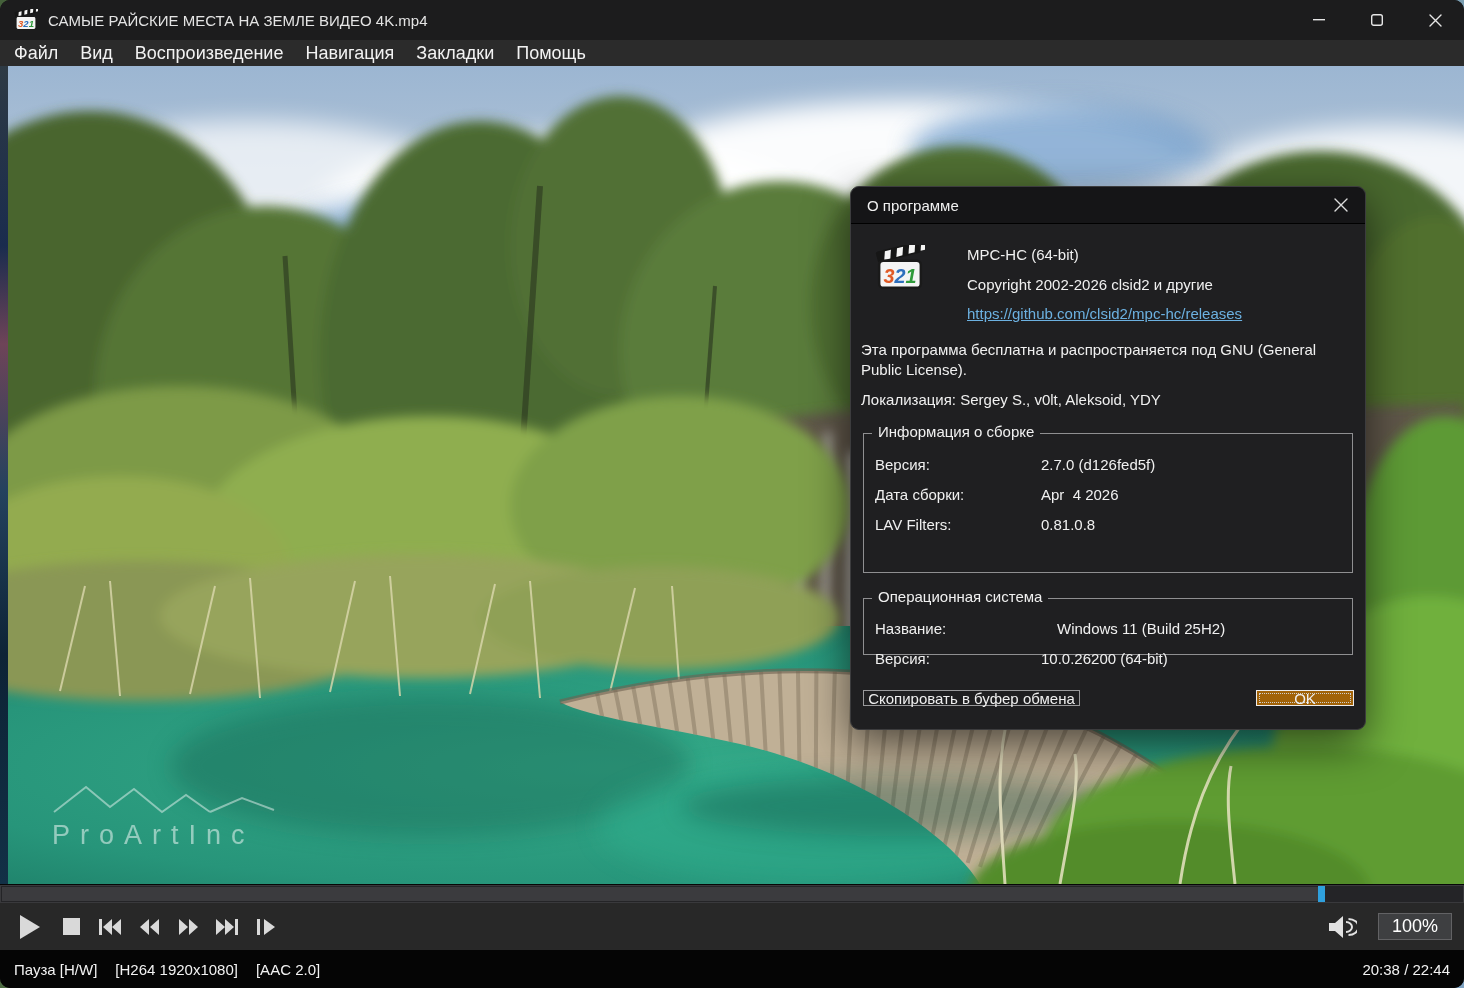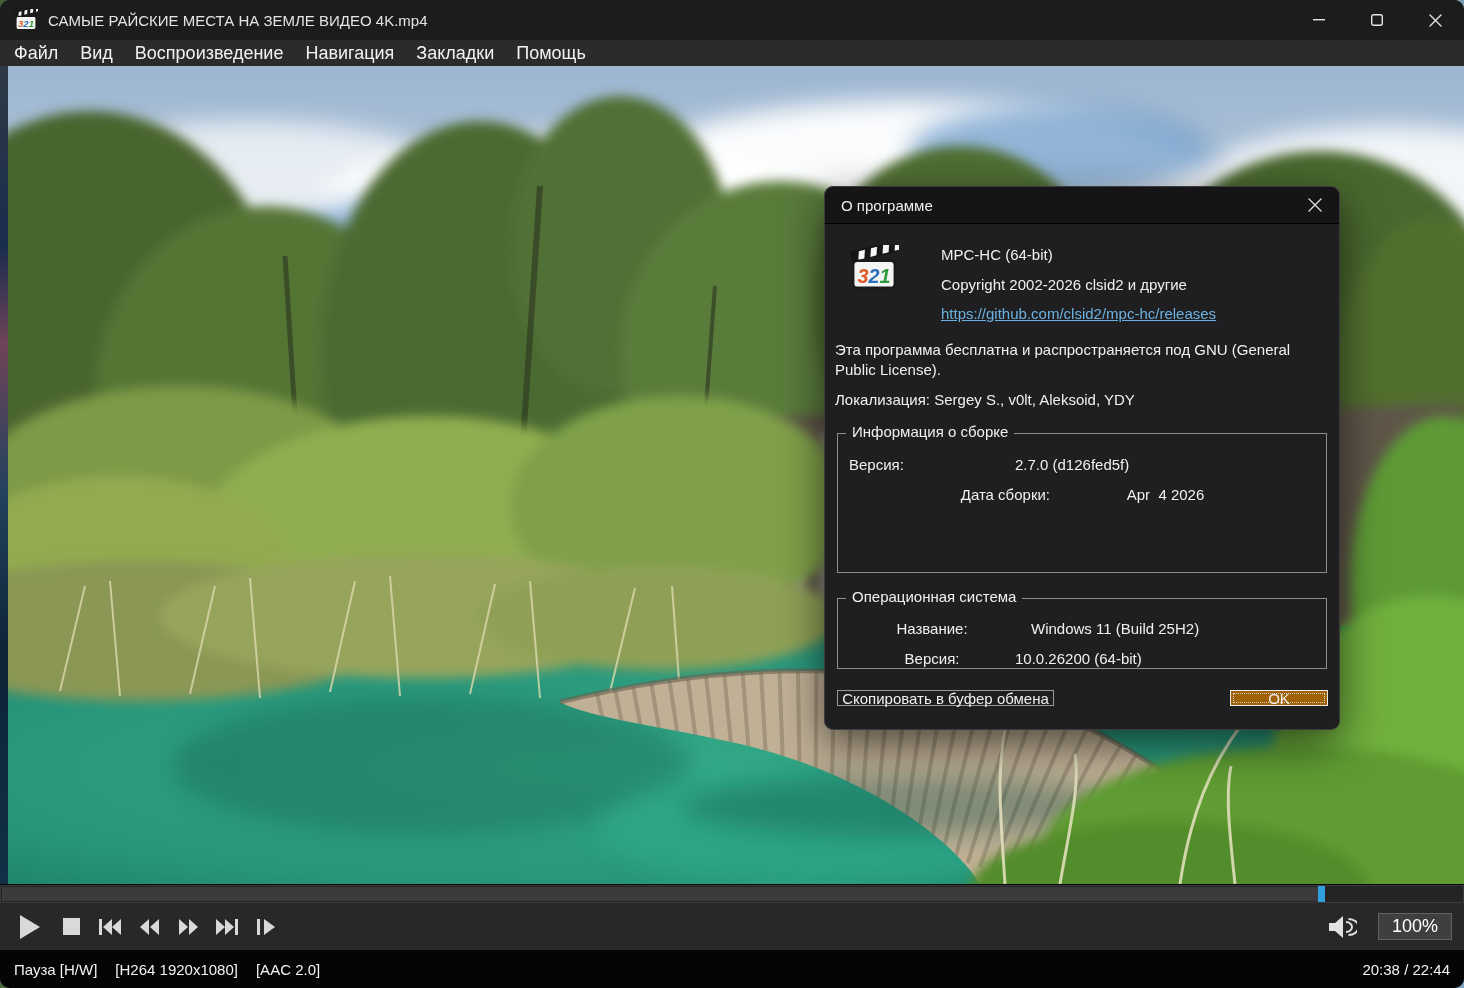--- a/index.html
+++ b/index.html
@@ -42,39 +42,39 @@
   .ctl-spacer { flex:1; }
   .vol-btn { width:38px; height:34px; display:flex; align-items:center; justify-content:center; }
   .vol-box { width:74px; height:27px; background:#3e3f41; border:1px solid #626264; color:#fff; font-size:18px;
     display:flex; align-items:center; justify-content:center; margin-left:17px; }
 
   
   .statusbar { height:38px; background:#050505; color:#f2f2f2; font-size:15px; display:flex; align-items:center; padding:0 14px; gap:18px; }
   .sb-spacer { flex:1; }
 
   
-  .dialog { position:absolute; left:824px; top:186px; width:516px; height:544px; background:#1f1f21;
+  .dialog { position:absolute; left:850px; top:186px; width:516px; height:544px; background:#1f1f21;
     border:1px solid #3c3c3e; border-radius:9px; box-shadow:0 14px 44px rgba(0,0,0,.6); color:#f0f0f0; font-size:15px; }
   .dlg-titlebar { height:37px; background:#151517; border-radius:9px 9px 0 0; display:flex; align-items:center;
     padding-left:16px; border-bottom:1px solid #000; }
   .dlg-close { margin-left:auto; width:48px; height:37px; display:flex; align-items:center; justify-content:center; }
   .dlg-logo { position:absolute; left:24px; top:58px; width:50px; height:46px; }
   .app-name { position:absolute; left:116px; top:59px; }
   .copyright { position:absolute; left:116px; top:89px; }
   .gh-link { position:absolute; left:116px; top:118px; color:#6cb1e1; text-decoration:underline; }
   .license { position:absolute; left:10px; top:153px; width:502px; line-height:20px; white-space:pre-line; }
   .localization { position:absolute; left:10px; top:204px; }
   .groupbox { position:absolute; left:12px; width:490px; border:1px solid #8f8f91; }
   .gb1 { top:246px; height:140px; }
-  .gb2 { top:411px; height:71px;text-align:center; }
+  .gb2 { top:411px; height:57px; }
   .gb-legend { position:absolute; top:-11px; left:8px; background:#1f1f21; padding:0 6px; }
   .gb-row { position:absolute; left:11px; right:10px; height:20px; display:flex; }
   .gb-label { width:166px; flex:none; }
   .gb-value { white-space:pre; }
-  .r1 { top:22px; } .r2 { top:52px;justify-content:center; } .r3 { top:82px; }
+  .r1 { top:22px; } .r2 { top:52px; } .r3 { top:82px; }
   .q1 { top:21px;gap:16px; } .q2 { top:51px; }
   .dlg-btn { position:absolute; height:16px; background:#1f1f21; border:1px solid #9a9a9c; color:#f0f0f0;
     font-size:15px; display:flex; align-items:center; justify-content:center; font-family:inherit; }
   .btn-copy { left:12px; top:503px; width:217px; }
   .btn-ok { left:405px; top:503px; width:98px; background:#a16207; border:1px solid #ececec; }
   .btn-ok::after { content:""; position:absolute; inset:2px; border:1px dotted #cfcfcf; }
 </style>
 </head>
 <body>
 
@@ -243,20 +243,26 @@
       <g stroke="#e7e3c2" stroke-width="3" opacity=".85" fill="none">
         <path d="M1005,818 C1000,740 995,700 1010,640"></path>
         <path d="M1060,818 C1070,760 1080,720 1075,688"></path>
         <path d="M1180,818 C1190,750 1210,700 1242,658"></path>
         <path d="M1235,818 C1230,770 1225,730 1231,700"></path>
       </g>
     </svg>
 
     <div class="left-edge"></div>
 
+    <div class="watermark">
+      <svg width="240" height="34" viewBox="0 0 240 34">
+        <path d="M2,32 L34,7 L58,27 L82,9 L110,32 L134,15 L158,32 M158,32 L190,18 L222,30" fill="none" stroke="rgba(255,255,255,.45)" stroke-width="2"></path>
+      </svg>
+      <div class="wm-text">ProArtInc</div>
+    </div>
   </div>
 
   <div class="seekbar">
     <div class="seek-played" style="width: 90.3%;"></div>
     <div class="seek-thumb" style="left: 90.3%;"></div>
   </div>
 
   <div class="controls">
     <div class="ctl" style="width:36px">
       <svg width="24" height="26" viewBox="0 0 24 26">
@@ -354,20 +360,24 @@
   <div class="groupbox gb1">
     <span class="gb-legend">Информация о сборке</span>
     <div class="gb-row r1">
       <span class="gb-label">Версия:</span>
       <span class="gb-value">2.7.0 (d126fed5f)</span>
     </div>
     <div class="gb-row r2">
       <span class="gb-label">Дата сборки:</span>
       <span class="gb-value">Apr  4 2026</span>
     </div>
+    <div class="gb-row r3">
+      <span class="gb-label">LAV Filters:</span>
+      <span class="gb-value">0.81.0.8</span>
+    </div>
   </div>
 
   <div class="groupbox gb2">
     <span class="gb-legend">Операционная система</span>
     <div class="gb-row q1">
       <span class="gb-label">Название:</span>
       <span class="gb-value">Windows 11 (Build 25H2)</span>
     </div>
     <div class="gb-row q2">
       <span class="gb-label">Версия:</span>

